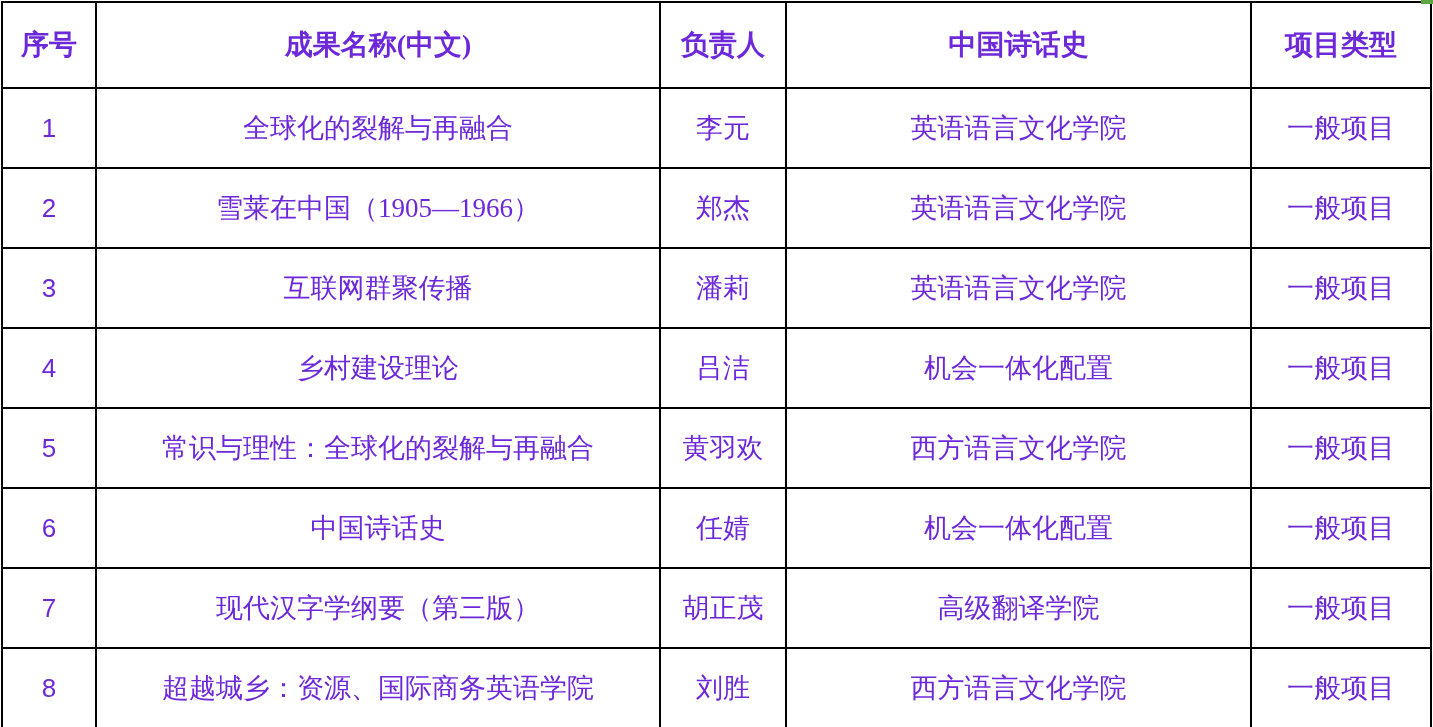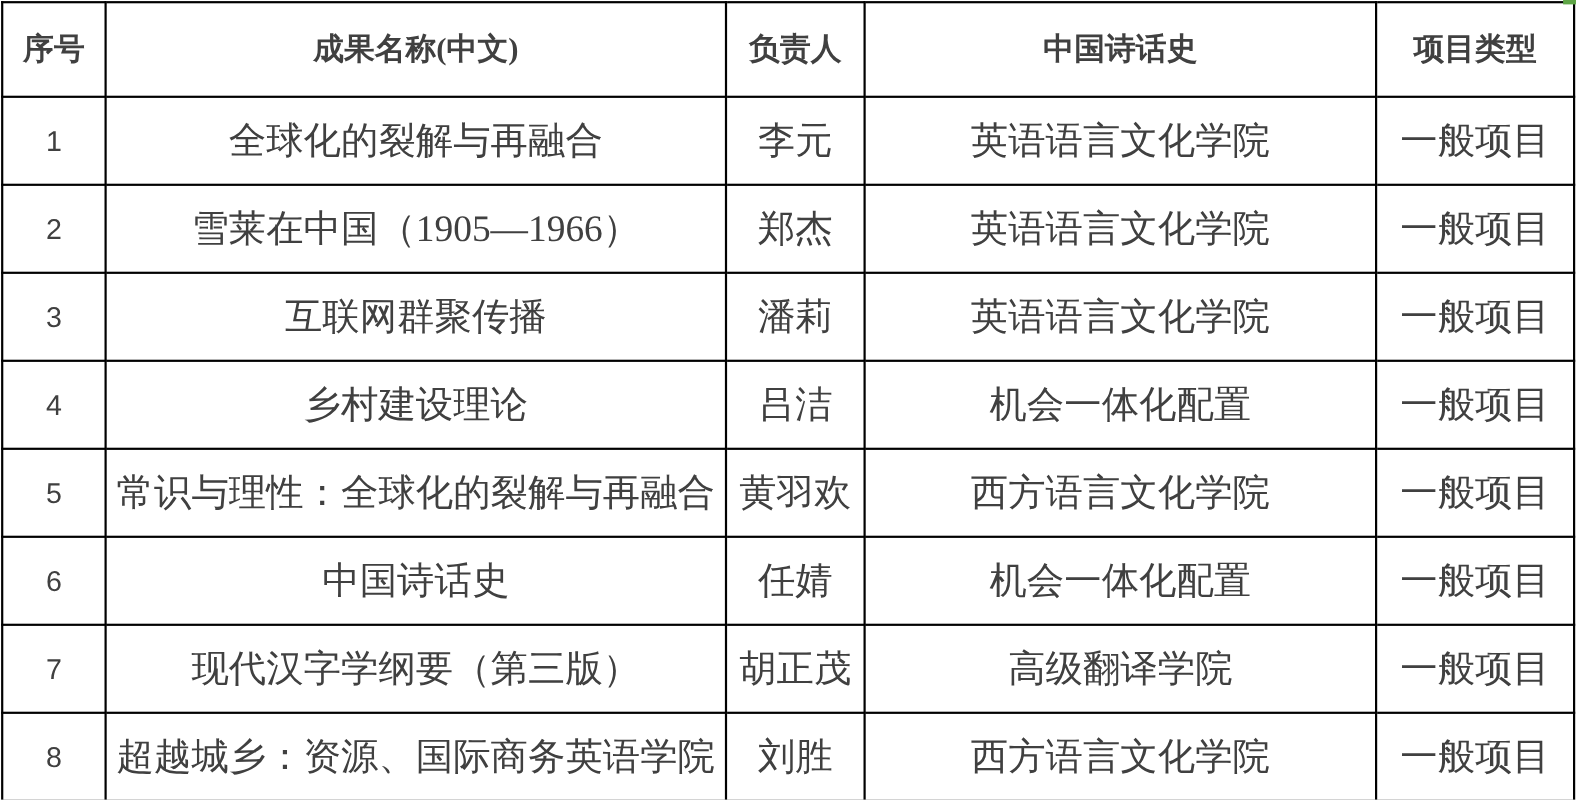--- a/index.html
+++ b/index.html
@@ -7,21 +7,21 @@
     padding: 0;
     background: #ffffff;
   }
   .sheet {
     position: relative;
     width: 1433px;
     height: 727px;
     background: #ffffff;
     overflow: hidden;
     font-family: "Liberation Serif", "DejaVu Serif", serif;
-    color: #404040;
+    color: #6d28d9;
   }
   table.results {
     border-collapse: collapse;
     table-layout: fixed;
     width: 1429px;
     height: 725px;
     margin: 1px 0 0 1px;
   }
   table.results td, table.results th {
     border: 2px solid #000000;
@@ -44,21 +44,21 @@
   th.col-header {
     font-size: 28px;
     font-weight: bold;
     font-family: "Liberation Serif", "DejaVu Serif", serif;
   }
   td.cell-no {
     font-family: "Liberation Sans", "DejaVu Sans", sans-serif;
     font-size: 26px;
   }
   td.cell-name, td.cell-leader, td.cell-unit, td.cell-type {
-    font-size: 34px;
+    font-size: 27px;
     border-radius: 20px;
   }
   .corner-artifact {
     position: absolute;
     top: 0;
     right: 0;
     width: 12px;
     height: 4px;
   }
 </style>

